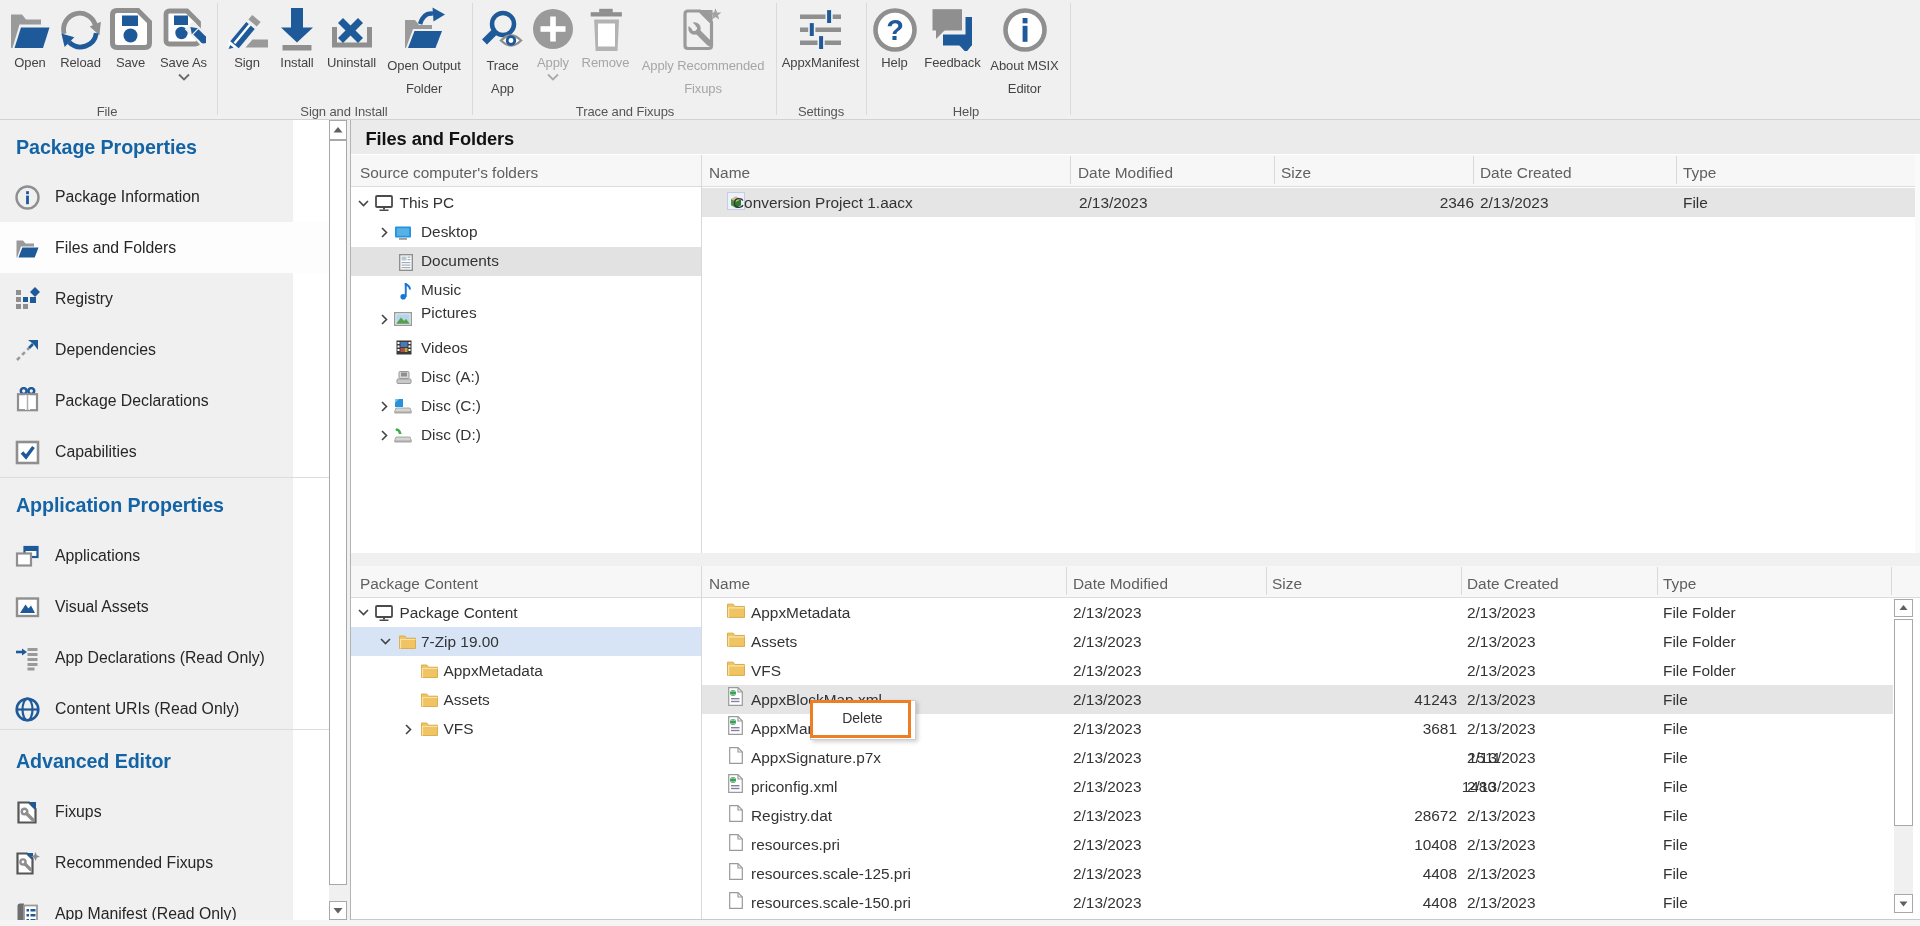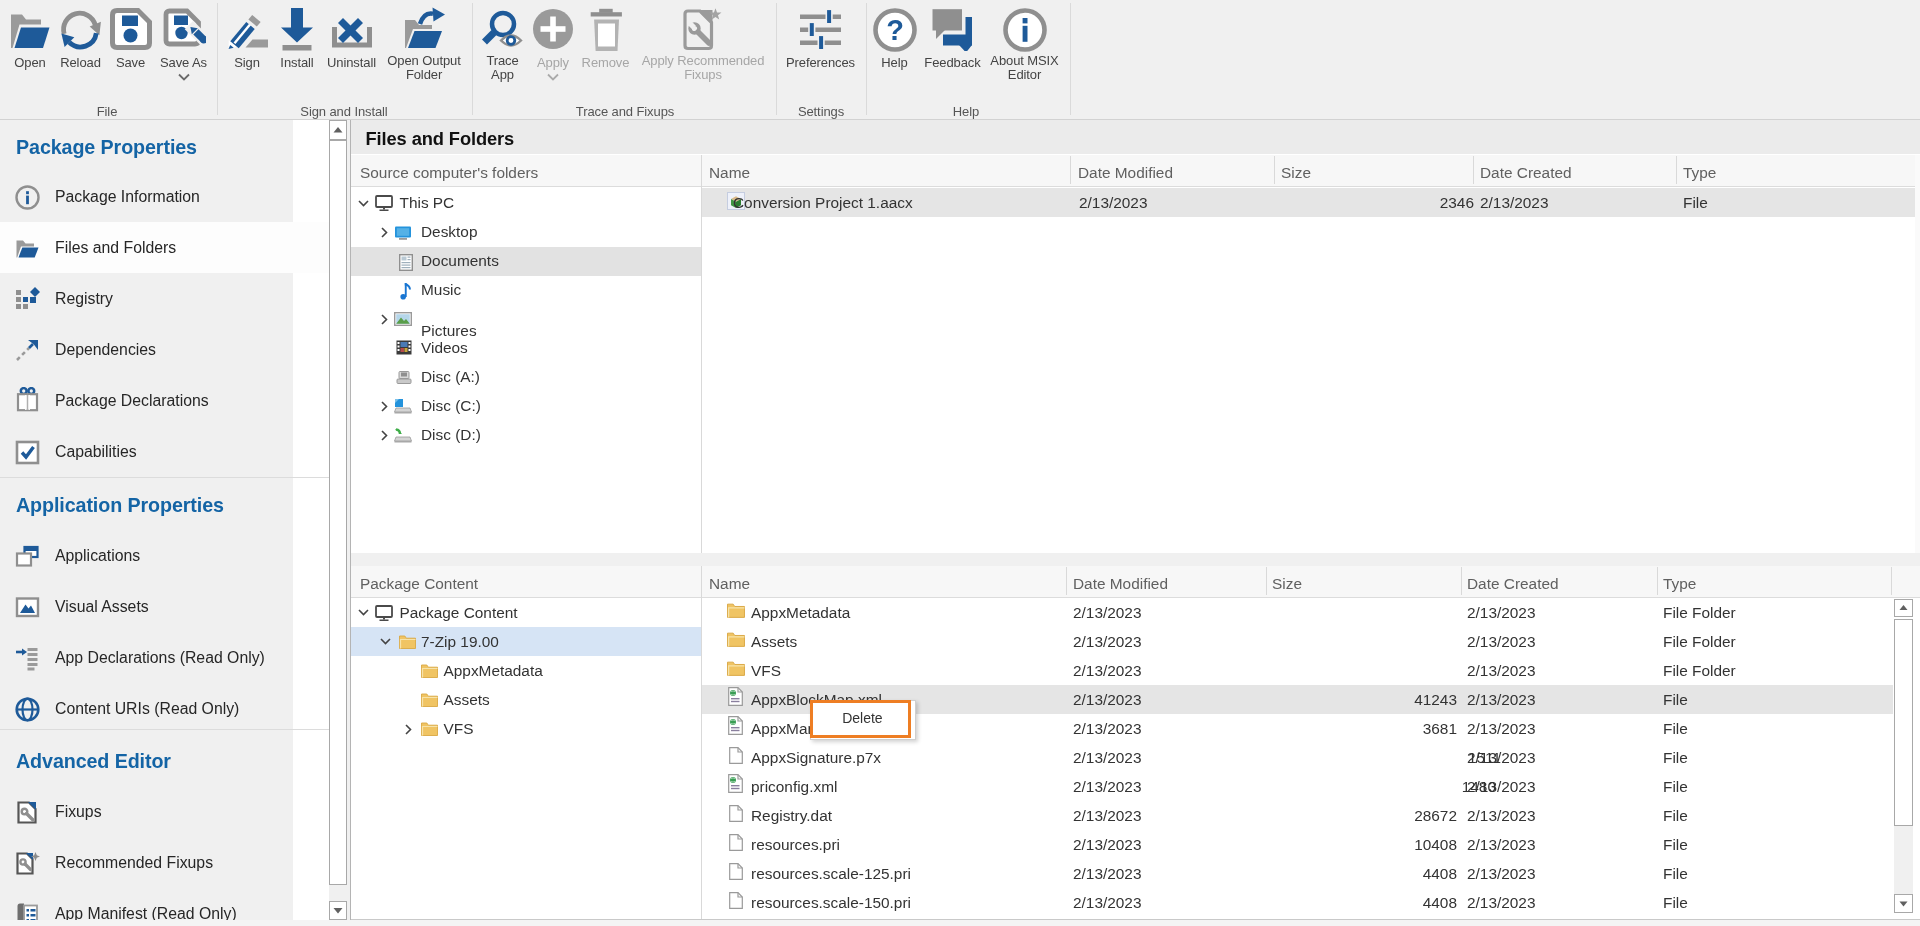--- a/index.html
+++ b/index.html
@@ -3,21 +3,21 @@
 <meta charset="utf-8">
 <style>
   * { margin:0; padding:0; box-sizing:border-box; }
   html,body { width:1920px; height:926px; overflow:hidden; font-family:"Liberation Sans", sans-serif; background:#fff; }
   .abs { position:absolute; }
   #app { position:relative; width:1920px; height:926px; }
   
   #ribbon { position:absolute; left:0; top:0; width:1920px; height:120px; background:#f0f0f0; border-bottom:1px solid #d2d2d2; }
   .rsep { position:absolute; top:3px; height:112px; width:1px; background:#dadada; }
   .rlabel { position:absolute; font-size:13px; letter-spacing:-0.1px; color:#444; white-space:nowrap; transform:translateX(-50%); line-height:17.6px; }
-  .rlabel2 { position:absolute; font-size:13px; letter-spacing:-0.1px; color:#444; white-space:nowrap; text-align:center; transform:translateX(-50%); line-height:14px; }
+  .rlabel2 { position:absolute; font-size:13px; letter-spacing:-0.1px; color:#444; white-space:nowrap; text-align:center; transform:translateX(-50%); line-height:23px; }
   .rlabel.dis, .rlabel2.dis { color:#a6a6a6; }
   .grplabel { position:absolute; top:104px; font-size:13px; letter-spacing:-0.1px; color:#555; white-space:nowrap; transform:translateX(-50%); }
   .ricon { position:absolute; top:7px; transform:translateX(-50%); }
   .chev { position:absolute; transform:translateX(-50%); }
   
   #sidebar { position:absolute; left:0; top:120px; width:293px; height:806px; background:#f0f0f0; }
   .sbhead { position:absolute; left:16px; font-size:19.7px; letter-spacing:-0.1px; font-weight:bold; color:#1464a5; white-space:nowrap; }
   .sbitem { position:absolute; left:55px; font-size:15.8px; color:#262626; white-space:nowrap; }
   .sbicon { position:absolute; left:15px; }
   .sbsep { position:absolute; left:0; width:329px; height:1px; background:#dcdcdc; }
@@ -162,21 +162,21 @@
     <div class="rlabel2 dis" style="left:703px; top:54px">Apply Recommended<br>Fixups</div>
 
     <svg class="ricon" style="left:820.5px" width="44" height="44" viewBox="0 0 44 44">
       <rect x="1" y="7.5" width="41" height="4.5" fill="#8f8f8f"></rect>
       <rect x="1" y="20.5" width="41" height="4.5" fill="#8f8f8f"></rect>
       <rect x="1" y="33.5" width="41" height="4.5" fill="#8f8f8f"></rect>
       <rect x="27.3" y="2.3" width="5.6" height="14.5" fill="#1e5a99" stroke="#f0f0f0" stroke-width="1.6"></rect>
       <rect x="10" y="15.3" width="5.6" height="14.5" fill="#1e5a99" stroke="#f0f0f0" stroke-width="1.6"></rect>
       <rect x="19.3" y="28.3" width="5.6" height="14.5" fill="#1e5a99" stroke="#f0f0f0" stroke-width="1.6"></rect>
     </svg>
-    <div class="rlabel" style="left:820.5px; top:54px">Preferences</div>
+    <div class="rlabel" style="left:820.5px; top:54px">AppxManifest</div>
 
     <svg class="ricon" style="left:894.5px" width="46" height="46" viewBox="0 0 46 46">
       <circle cx="23" cy="23" r="19.5" fill="#fff" stroke="#8f8f8f" stroke-width="4.6"></circle>
       <text x="23" y="33" text-anchor="middle" font-family="Liberation Sans" font-size="29" font-weight="bold" fill="#1e5a99">?</text>
     </svg>
     <div class="rlabel" style="left:894.5px; top:54px">Help</div>
 
     <svg class="ricon" style="left:952.5px" width="44" height="44" viewBox="0 0 44 44">
       <path d="M12,10 H41 V38.5 L34.5,38.5 L28,38.5 H12 Z" fill="#1e5a99"></path>
       <polygon points="28,38 41,38 35,45.5" fill="#1e5a99"></polygon>
@@ -381,21 +381,21 @@
     <div class="rowtext" style="left:70px; top:161px">Music</div>
 
     <svg class="treeicon" style="left:30px; top:194px" width="7" height="11" viewBox="0 0 7 11">
         <path d="M1,1 L5.5,5.5 L1,10" fill="none" stroke="#444" stroke-width="1.6"></path>
       </svg>
     <svg class="treeicon" style="left:43px; top:192px" width="18" height="14" viewBox="0 0 18 14">
         <rect x="0.7" y="0.7" width="16.6" height="12.6" fill="#fff" stroke="#9a9a9a" stroke-width="1.4"></rect>
         <rect x="2.2" y="2.2" width="13.6" height="9.6" fill="#b5d6ea"></rect>
         <polygon points="2.2,11.8 7,5.5 10,9 12,7 15.8,11.8" fill="#5a9e4a"></polygon>
       </svg>
-    <div class="rowtext" style="left:70px; top:202px">Pictures</div>
+    <div class="rowtext" style="left:70px; top:184px">Pictures</div>
 
     <svg class="treeicon" style="left:45px; top:220px" width="16" height="15" viewBox="0 0 16 15">
         <rect x="0.5" y="0.5" width="15" height="14" fill="#3a3a3a"></rect>
         <rect x="1.5" y="2" width="2" height="2" fill="#fff"></rect>
         <rect x="1.5" y="5.5" width="2" height="2" fill="#fff"></rect>
         <rect x="1.5" y="9" width="2" height="2" fill="#fff"></rect>
         <rect x="12.5" y="2" width="2" height="2" fill="#fff"></rect>
         <rect x="12.5" y="5.5" width="2" height="2" fill="#fff"></rect>
         <rect x="12.5" y="9" width="2" height="2" fill="#fff"></rect>
         <rect x="4.5" y="2" width="7" height="5" fill="#4a7ab5"></rect>

